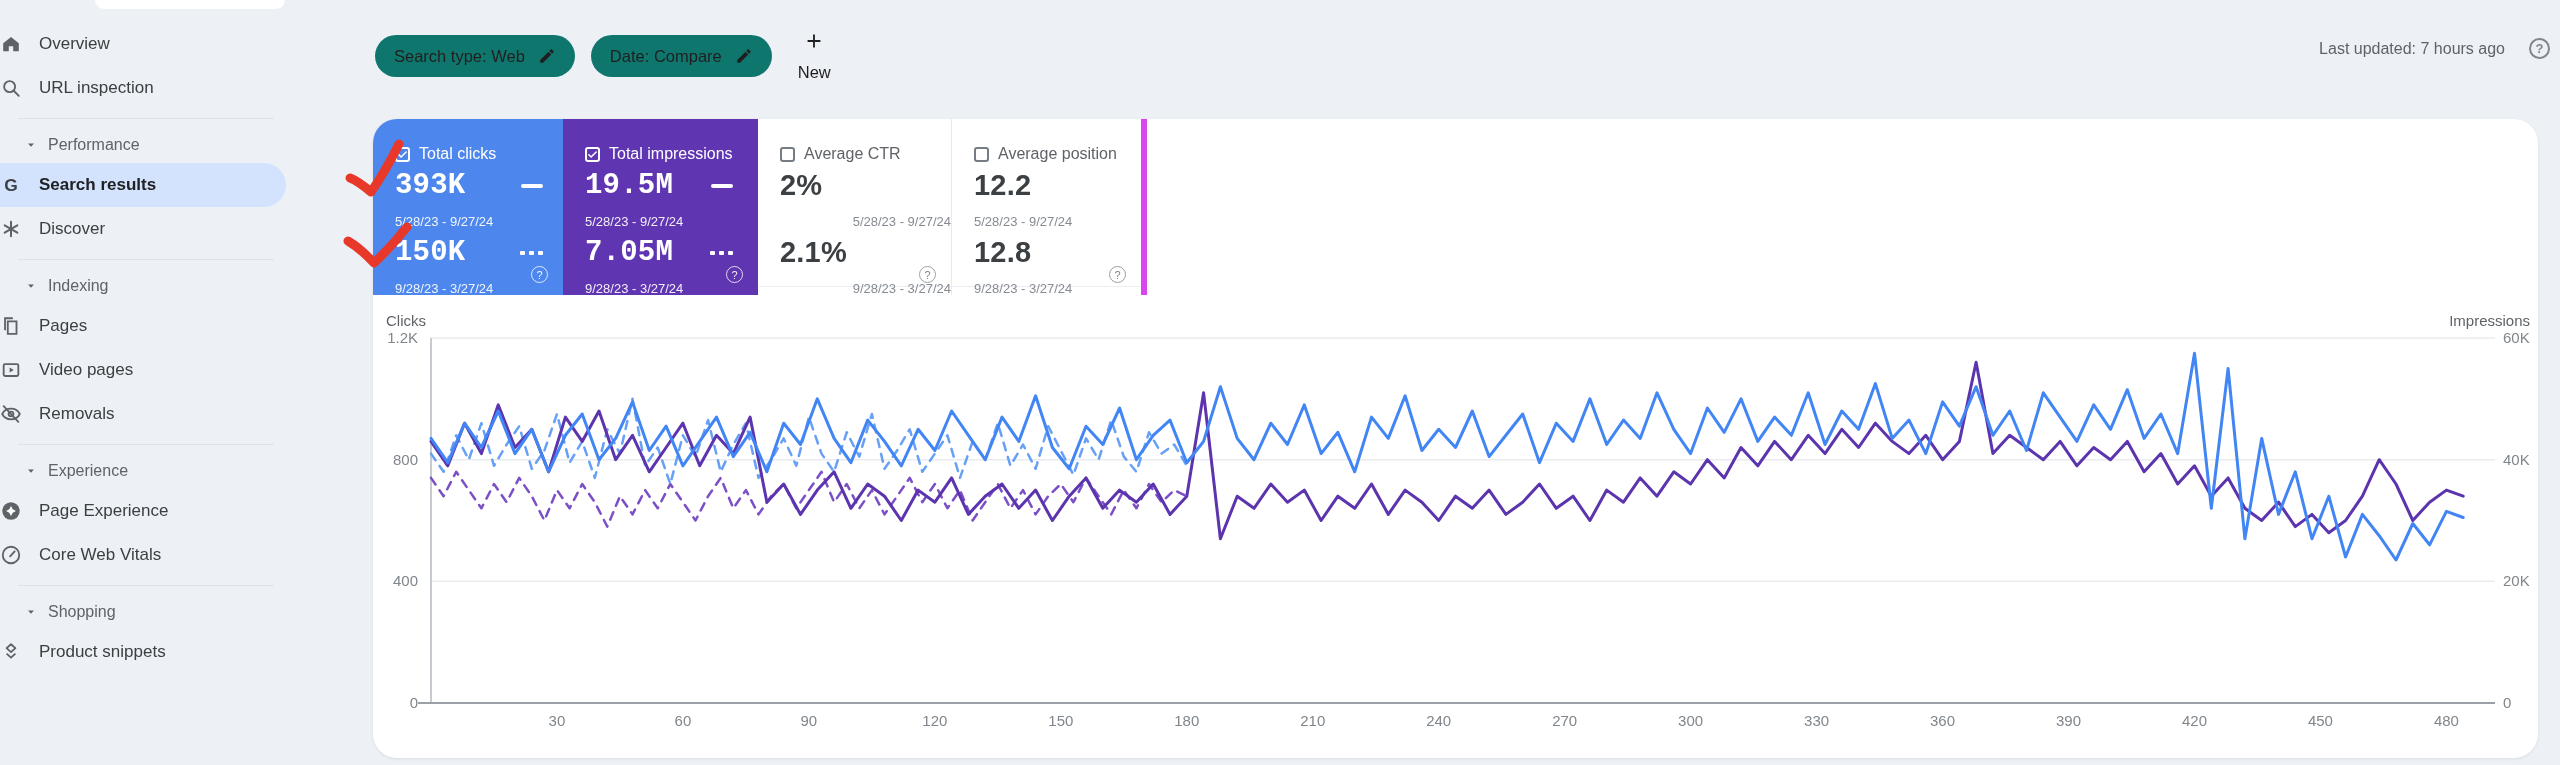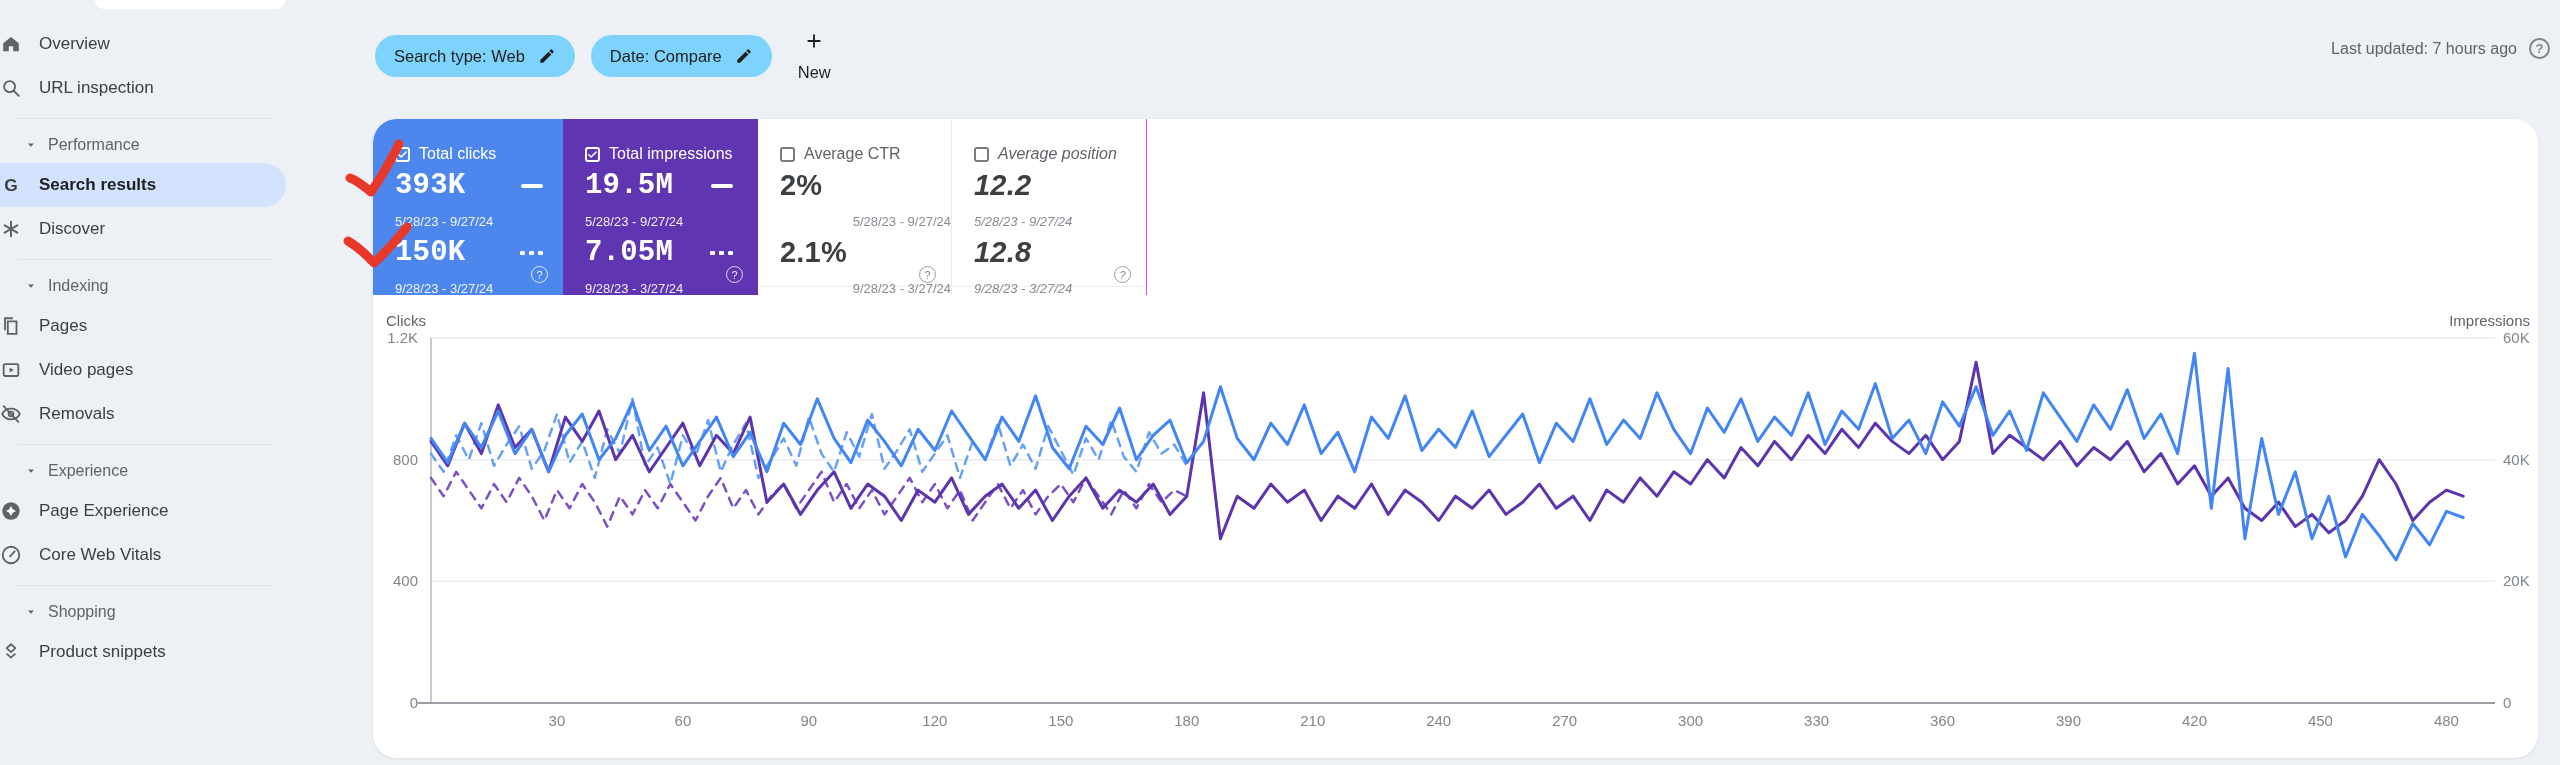--- a/index.html
+++ b/index.html
@@ -18,40 +18,40 @@
   .side-item.selected { background:#d3e3fd; }
   .side-item.selected .lbl { color:#202124; font-weight:bold; }
   .side-header { height:36px; display:flex; align-items:center; padding-left:24px; gap:10px;
     color:#5f6368; font-size:16px; cursor:pointer; }
   .side-divider { height:1px; background:#dde3ea; margin:8px 0 8px 18px; width:256px; }
   .icn { width:22px; height:22px; display:flex; align-items:center; justify-content:center; flex:0 0 22px; }
   .icn svg { width:22px; height:22px; }
 
   
   .toolbar { position:absolute; left:375px; top:30px; display:flex; align-items:center; gap:16px; }
-  .chip { height:42px; border-radius:21px; background:#7dd3fc; display:flex; align-items:center;
+  .chip { height:42px; border-radius:21px; background:#0f766e; display:flex; align-items:center;
     padding:0 19px; gap:13px; cursor:pointer; }
   .chip .chip-label { font-size:16.5px; color:#1f1f1f; white-space:nowrap; }
   .new-btn { display:flex; align-items:center; gap:11px; margin-left:10px; cursor:pointer;flex-direction:column; }
   .new-btn .nb-label { font-size:16.5px; color:#1f1f1f; }
-  .last-updated { position:absolute; top:38px; right:10px; display:flex; align-items:center; gap:12px;
+  .last-updated { position:absolute; top:38px; right:10px; display:flex; align-items:center; gap:24px;
     font-size:16px; color:#5f6368; }
   .qmark { width:21px; height:21px; border:2px solid #80868b; border-radius:50%;
     color:#80868b; font-size:13px; font-weight:bold; display:flex; align-items:center; justify-content:center; }
 
   
   .panel { position:absolute; left:373px; top:119px; width:2165px; height:639px;
     background:#ffffff; border-radius:24px; box-shadow:0 1px 3px rgba(60,64,67,.10); }
   .cards-row { position:absolute; left:0; top:0; height:168px; display:flex;
     border-bottom:1px solid #eceef1; }
   .card { position:relative; height:176px; padding:27px 0 5px 22px; }
   .card-clicks { width:190px; border-radius:24px 0 0 0; }
   .card-impressions { width:195px; }
   .card-ctr { width:194px; border-right:1px solid #e8eaed;text-align:right; }
-  .card-position { width:195px; border-right:1px solid #d946ef;font-style:italic; }
+  .card-position { width:195px; border-right:6px solid #d946ef; }
   .card-head { display:flex; align-items:center; gap:9px; height:16px; cursor:pointer; }
   .card-label { font-size:16px; white-space:nowrap; }
   .card.colored .card-label { color:#ffffff; }
   .card.plain .card-label { color:#5f6368; }
   .cbx { width:15px; height:15px; border-radius:3px; flex:0 0 15px; }
   .cbx.checked { border:2px solid #ffffff; display:flex; align-items:center; justify-content:center; }
   .cbx.unchecked { border:2px solid #767c83; background:transparent; }
   .value-row { display:flex; align-items:center; justify-content:space-between;
     width:148px; margin-top:9px; height:29px; }
   .metric-value { font-size:29px; font-weight:bold; line-height:1; letter-spacing:0.2px; }

